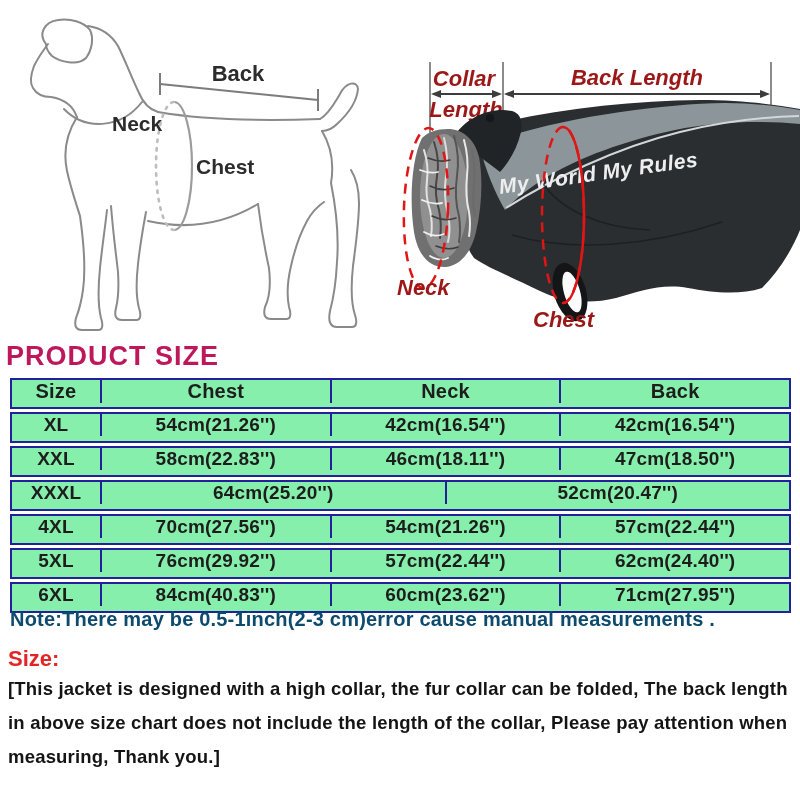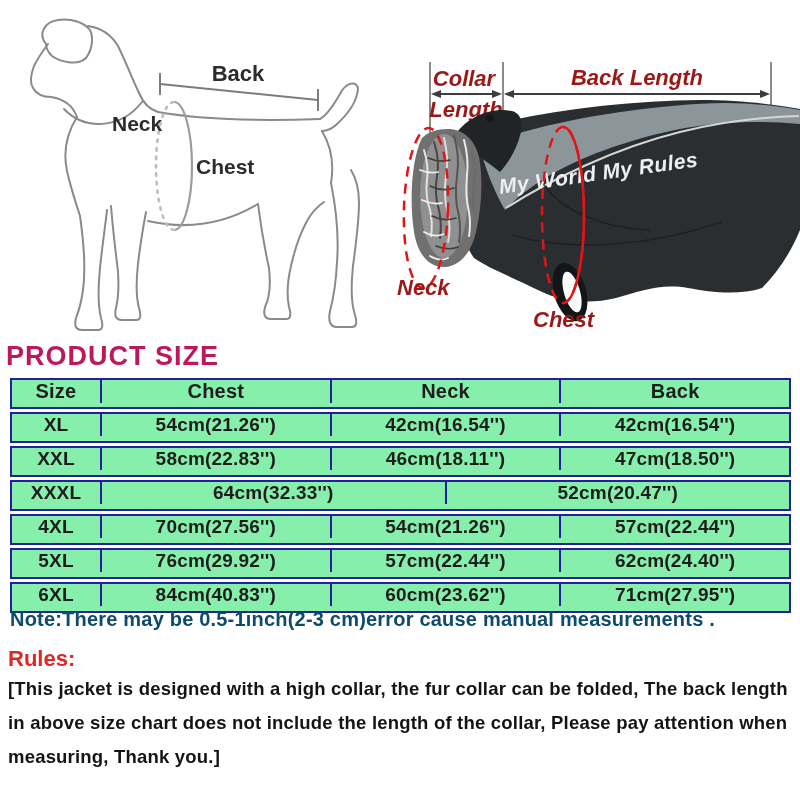--- a/index.html
+++ b/index.html
@@ -180,21 +180,21 @@
     <div class="t-cell col-val">42cm(16.54'')</div>
   </div>
   <div class="t-row">
     <div class="t-cell col-size">XXL</div>
     <div class="t-cell col-val">58cm(22.83'')</div>
     <div class="t-cell col-val">46cm(18.11'')</div>
     <div class="t-cell col-val">47cm(18.50'')</div>
   </div>
   <div class="t-row">
     <div class="t-cell col-size">XXXL</div>
-    <div class="t-cell col-val">64cm(32.33'')</div>
+    <div class="t-cell col-val">64cm(25.20'')</div>
     <div class="t-cell col-val">52cm(20.47'')</div>
   </div>
   <div class="t-row">
     <div class="t-cell col-size">4XL</div>
     <div class="t-cell col-val">70cm(27.56'')</div>
     <div class="t-cell col-val">54cm(21.26'')</div>
     <div class="t-cell col-val">57cm(22.44'')</div>
   </div>
   <div class="t-row">
     <div class="t-cell col-size">5XL</div>
@@ -205,14 +205,14 @@
   <div class="t-row">
     <div class="t-cell col-size">6XL</div>
     <div class="t-cell col-val">84cm(40.83'')</div>
     <div class="t-cell col-val">60cm(23.62'')</div>
     <div class="t-cell col-val">71cm(27.95'')</div>
   </div>
 </div>
 
 <div id="measure-note">Note:There may be 0.5-1inch(2-3 cm)error cause manual measurements .</div>
 
-<div id="notes-heading">Rules:</div>
+<div id="notes-heading">Size:</div>
 <div id="notes-body">[This jacket is designed with a high collar, the fur collar can be folded, The back length in above size chart does not include the length of the collar, Please pay attention when measuring, Thank you.]</div>
 
 </body></html>

